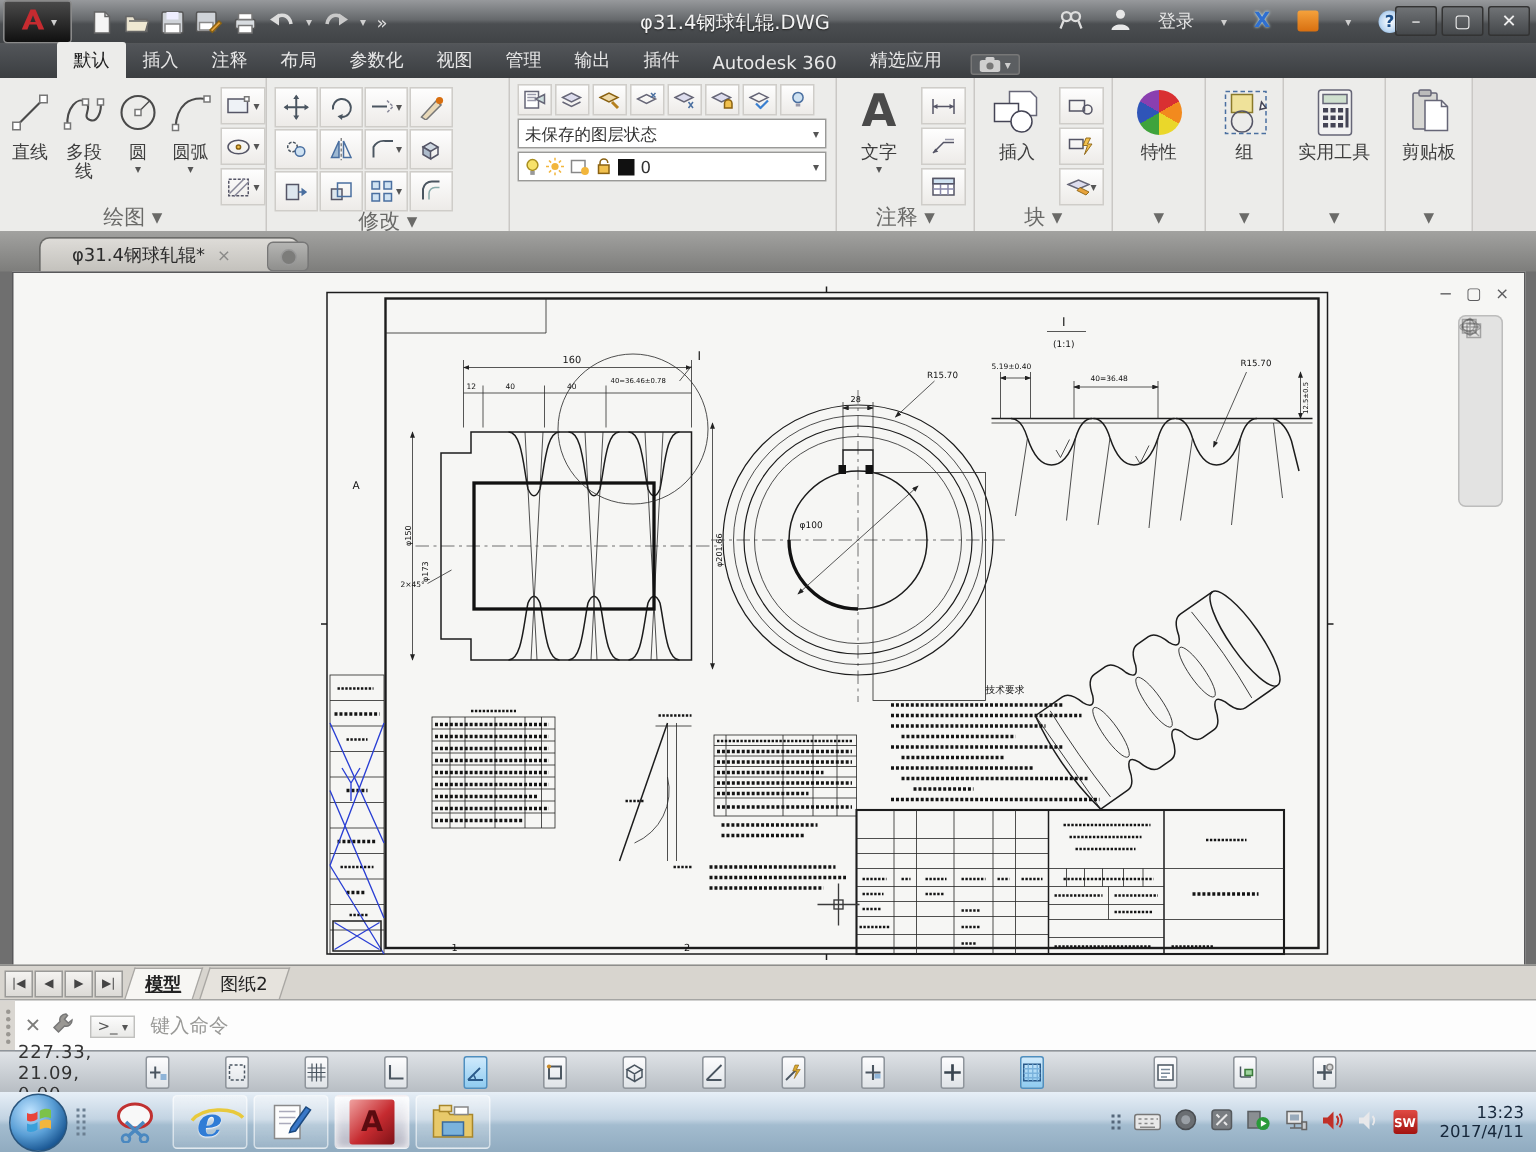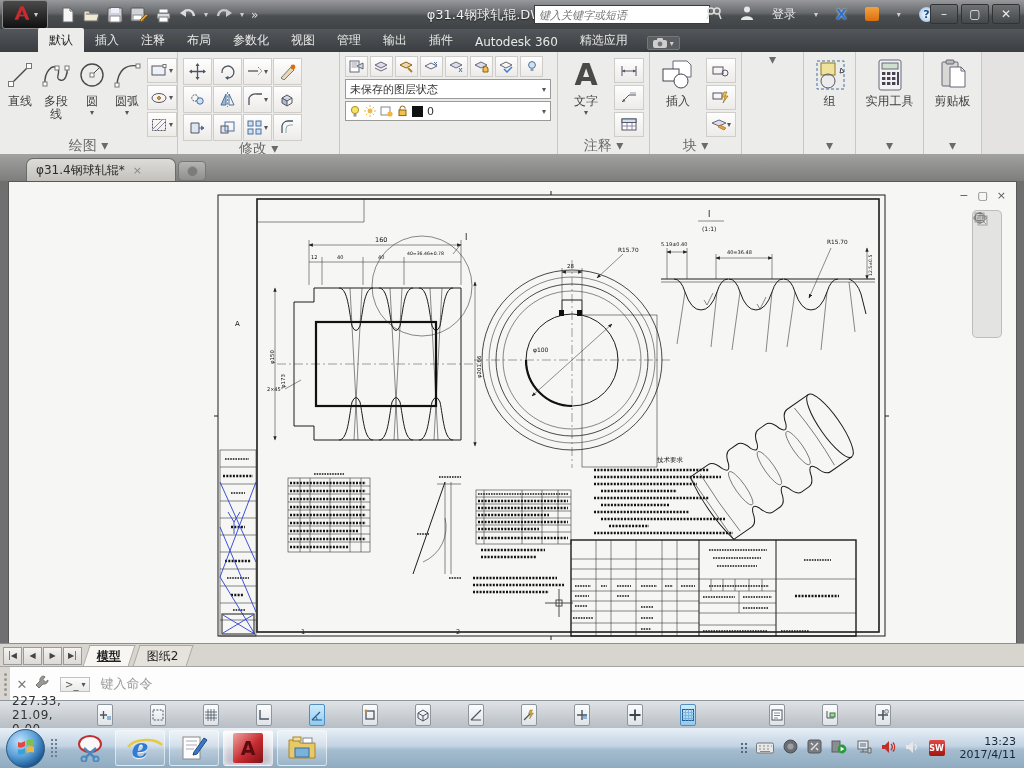--- a/index.html
+++ b/index.html
@@ -61,21 +61,21 @@
   .blackchip{width:11px;height:11px;background:#111;display:inline-block;}
   .bigA{font-size:30px;font-weight:bold;color:#4a4a4a;line-height:30px;}
   .wheel{width:30px;height:30px;border-radius:50%;
     background:conic-gradient(#d93032 0 60deg,#f28a1e 60deg 120deg,#ead72a 120deg 180deg,#3fa33c 180deg 240deg,#2f55b8 240deg 300deg,#8a3fb0 300deg 360deg);}
   .fill{flex:1;}
   
   .ftabs{position:absolute;top:154px;left:0;right:0;height:27px;
     background:linear-gradient(#a2a2a0,#7d7d7b);}
   .ftab{position:absolute;left:26px;top:4px;height:22px;min-width:130px;
     background:linear-gradient(#dedcd8,#c3c1bc);border:1px solid #6b6b69;border-bottom:none;
-    border-radius:7px 7px 0 0;display:flex;align-items:center;gap:8px;padding:0 9px;
+    border-radius:7px 7px 0 0;display:flex;align-items:center;gap:8px;padding:0 21px;
     font-size:12px;color:#2c2c2c;}
   .ftclose{color:#8a8a88;font-size:11px;}
   .fplus{position:absolute;left:178px;top:7px;width:26px;height:18px;border-radius:4px;
     background:linear-gradient(#b5b5b3,#8f8f8d);border:1px solid #777;display:flex;align-items:center;justify-content:center;}
   .fplus .st{width:9px;height:9px;border-radius:50%;background:#7c7c7a;border:1px solid #999;}
   
   .canvas{position:absolute;top:181px;left:8px;width:1007px;height:462px;background:#f6f6f4;
     border:1px solid #58585a;box-sizing:content-box;}
   .canvas svg{position:absolute;left:0;top:0;}
   .dwgbtns{position:absolute;right:10px;top:7px;display:flex;gap:9px;color:#5d5d5f;font-size:11px;}
@@ -199,21 +199,20 @@
       <span>
           <svg width="18" height="15" viewBox="0 0 18 15">
             <path d="M14 6 C10 1 4 3 3 9" fill="none" stroke="#c9c9c9" stroke-width="2.4"></path>
             <path d="M17 6 l-6 -4 l0 8 z" fill="#c9c9c9"></path>
           </svg>
         </span>
       <span class="tinycaret">▾</span>
       <span style="color:#ddd;font-size:12px;">»</span>
     </div>
     <div class="titletext">φ31.4钢球轧辊.DWG</div>
-    <input class="tsearch" placeholder="键入关键字或短语" style="">
     <div class="trow">
       <span><svg width="16" height="15" viewBox="0 0 16 15">
             <circle cx="5" cy="6" r="3" fill="none" stroke="#ddd" stroke-width="1.5"></circle>
             <circle cx="11" cy="6" r="3" fill="none" stroke="#ddd" stroke-width="1.5"></circle>
             <path d="M3 9 l-2 5 M13 9 l2 5" stroke="#ddd" stroke-width="1.5"></path>
           </svg></span>
       <span><svg width="14" height="15" viewBox="0 0 14 15">
             <circle cx="7" cy="4.5" r="3" fill="#e8e8e8"></circle>
             <path d="M1 15 c0-5 12-5 12 0 z" fill="#e8e8e8"></path>
           </svg></span>
@@ -565,20 +564,28 @@
                 <path d="M9 6 L15 9 L13 11 L7 8 Z" fill="#e8a33c" stroke="#8a6212" stroke-width=".6"></path>
               </svg>
               <span class="caret">▾</span>
             </span>
         </div>
       </div>
       <div class="plabel"><span>块</span> <span>▾</span></div>
     </div>
 
     <div class="panel" style="width:62px">
+      <div class="pbody" style="justify-content:center;">
+        <div class="bigbtn">
+          <span class="ic">
+              <span class="wheel"></span>
+            </span>
+          <span class="bl">特性</span>
+        </div>
+      </div>
       <div class="plabel"><span>▾</span></div>
     </div>
 
     <div class="panel" style="width:52px">
       <div class="pbody" style="justify-content:center;">
         <div class="bigbtn" style="width:40px">
           <span class="ic">
               <svg width="30" height="30" viewBox="0 0 30 30">
                 <rect x="6" y="3" width="14" height="12" fill="#efe29a" stroke="#8a7a2a"></rect>
                 <circle cx="13" cy="21" r="7" fill="none" stroke="#556"></circle>

